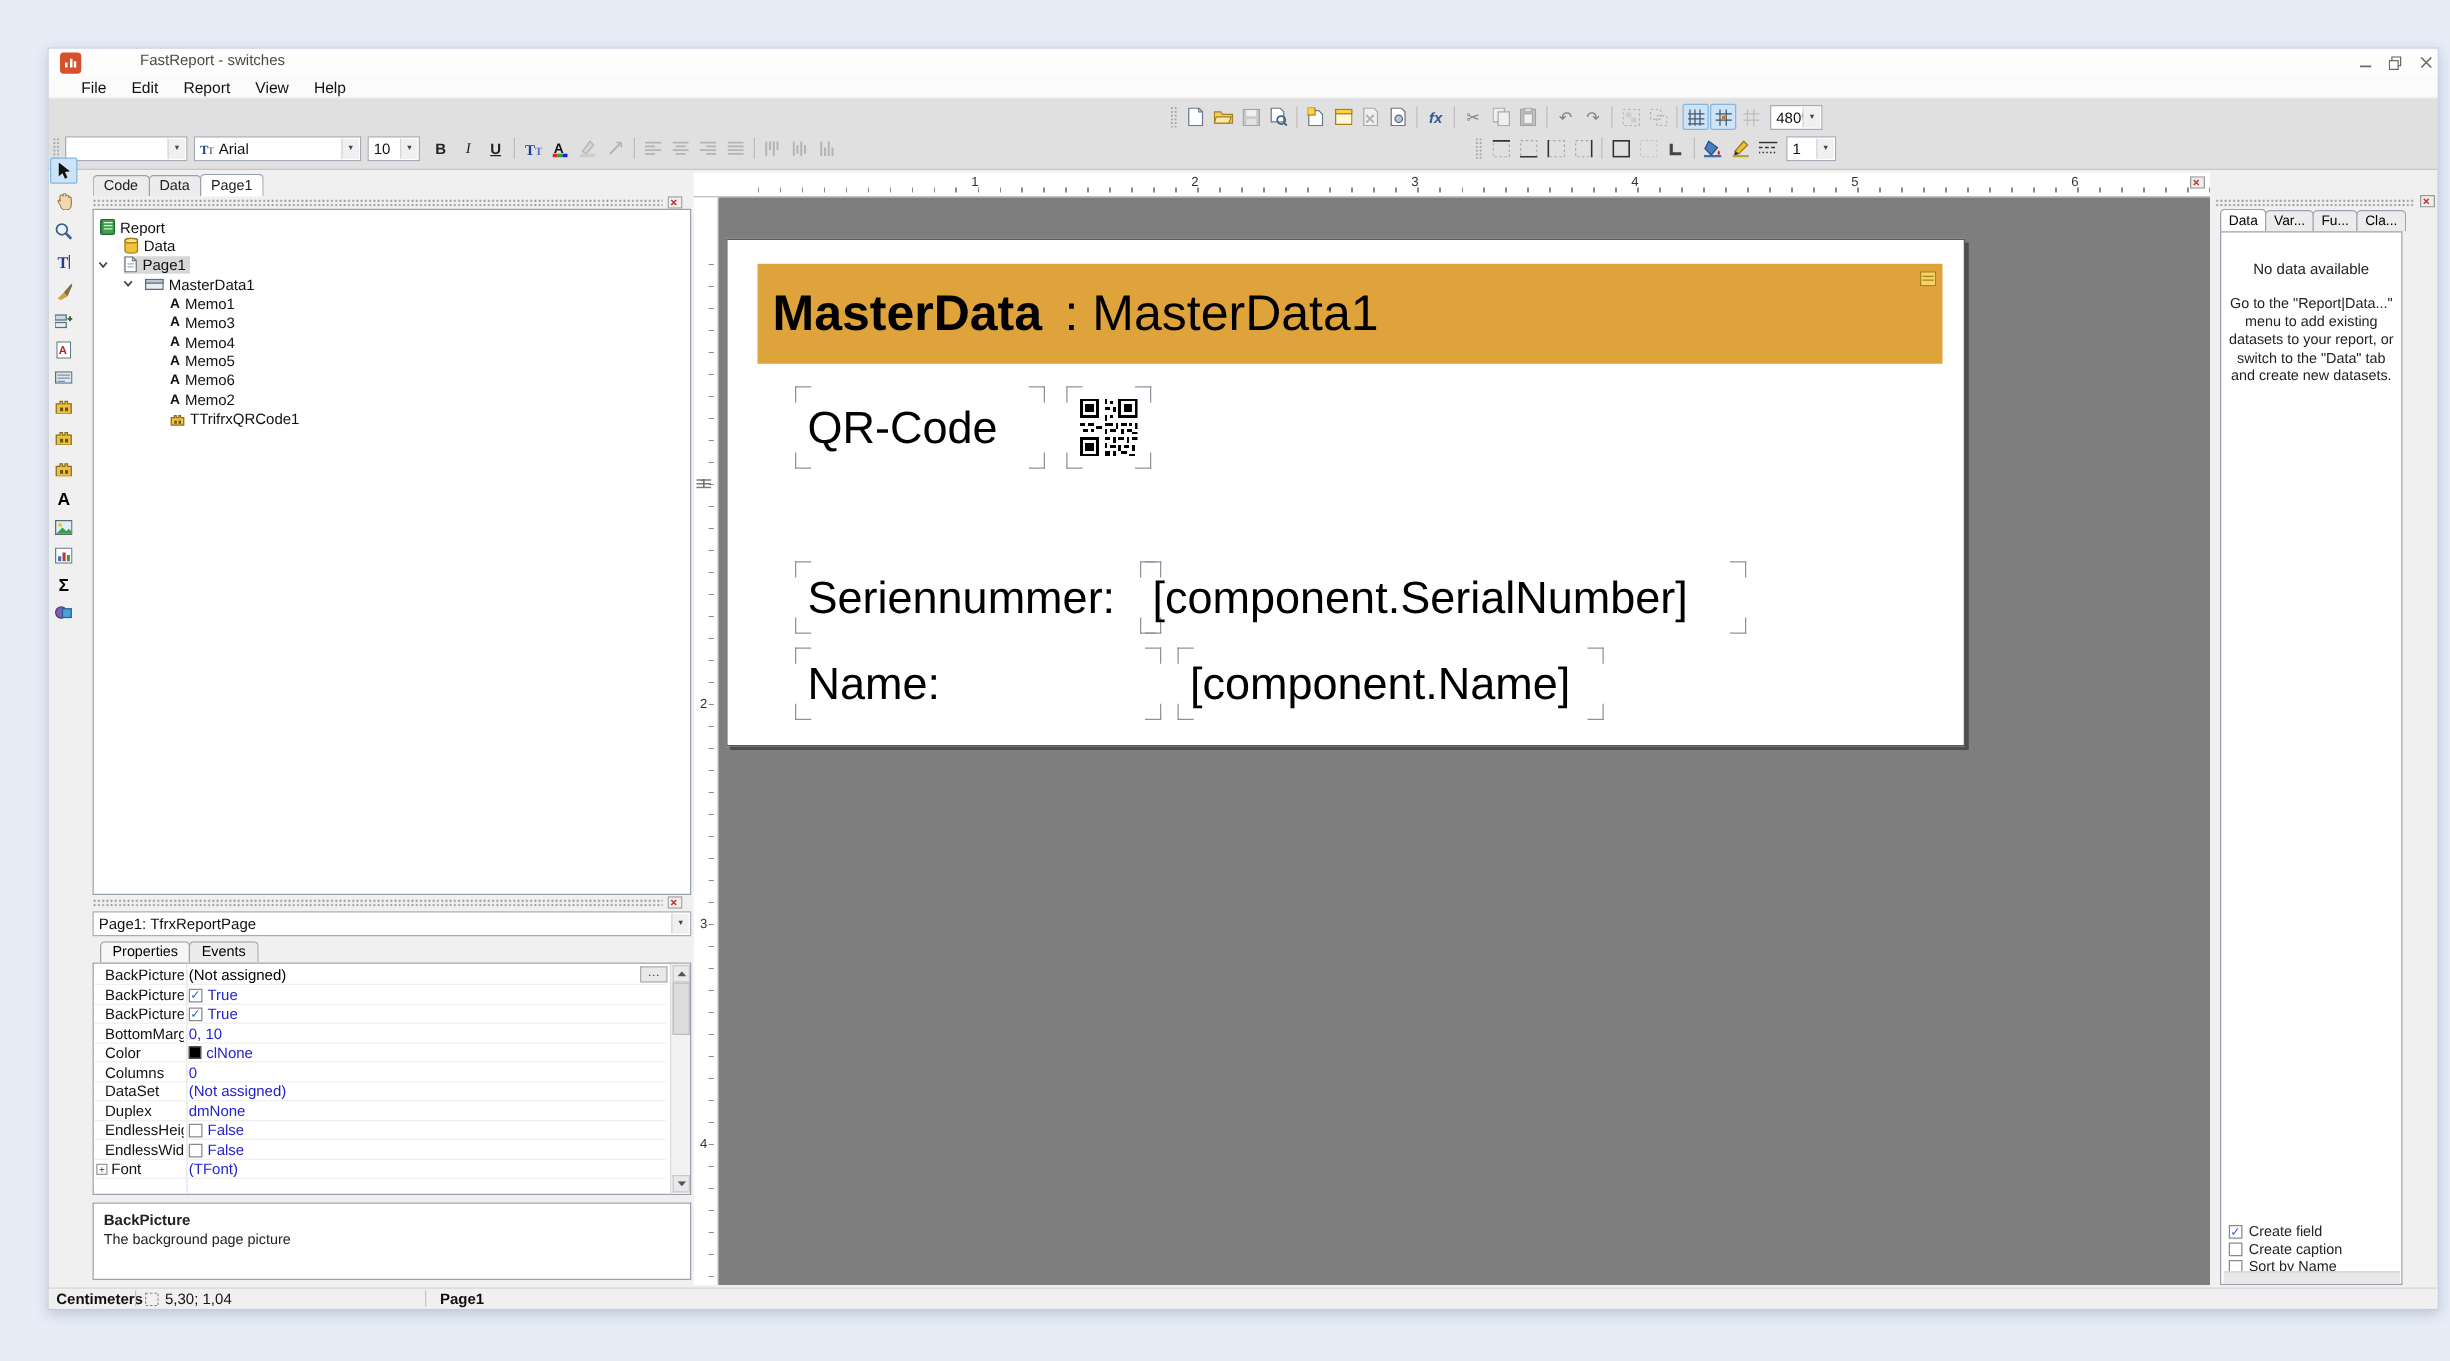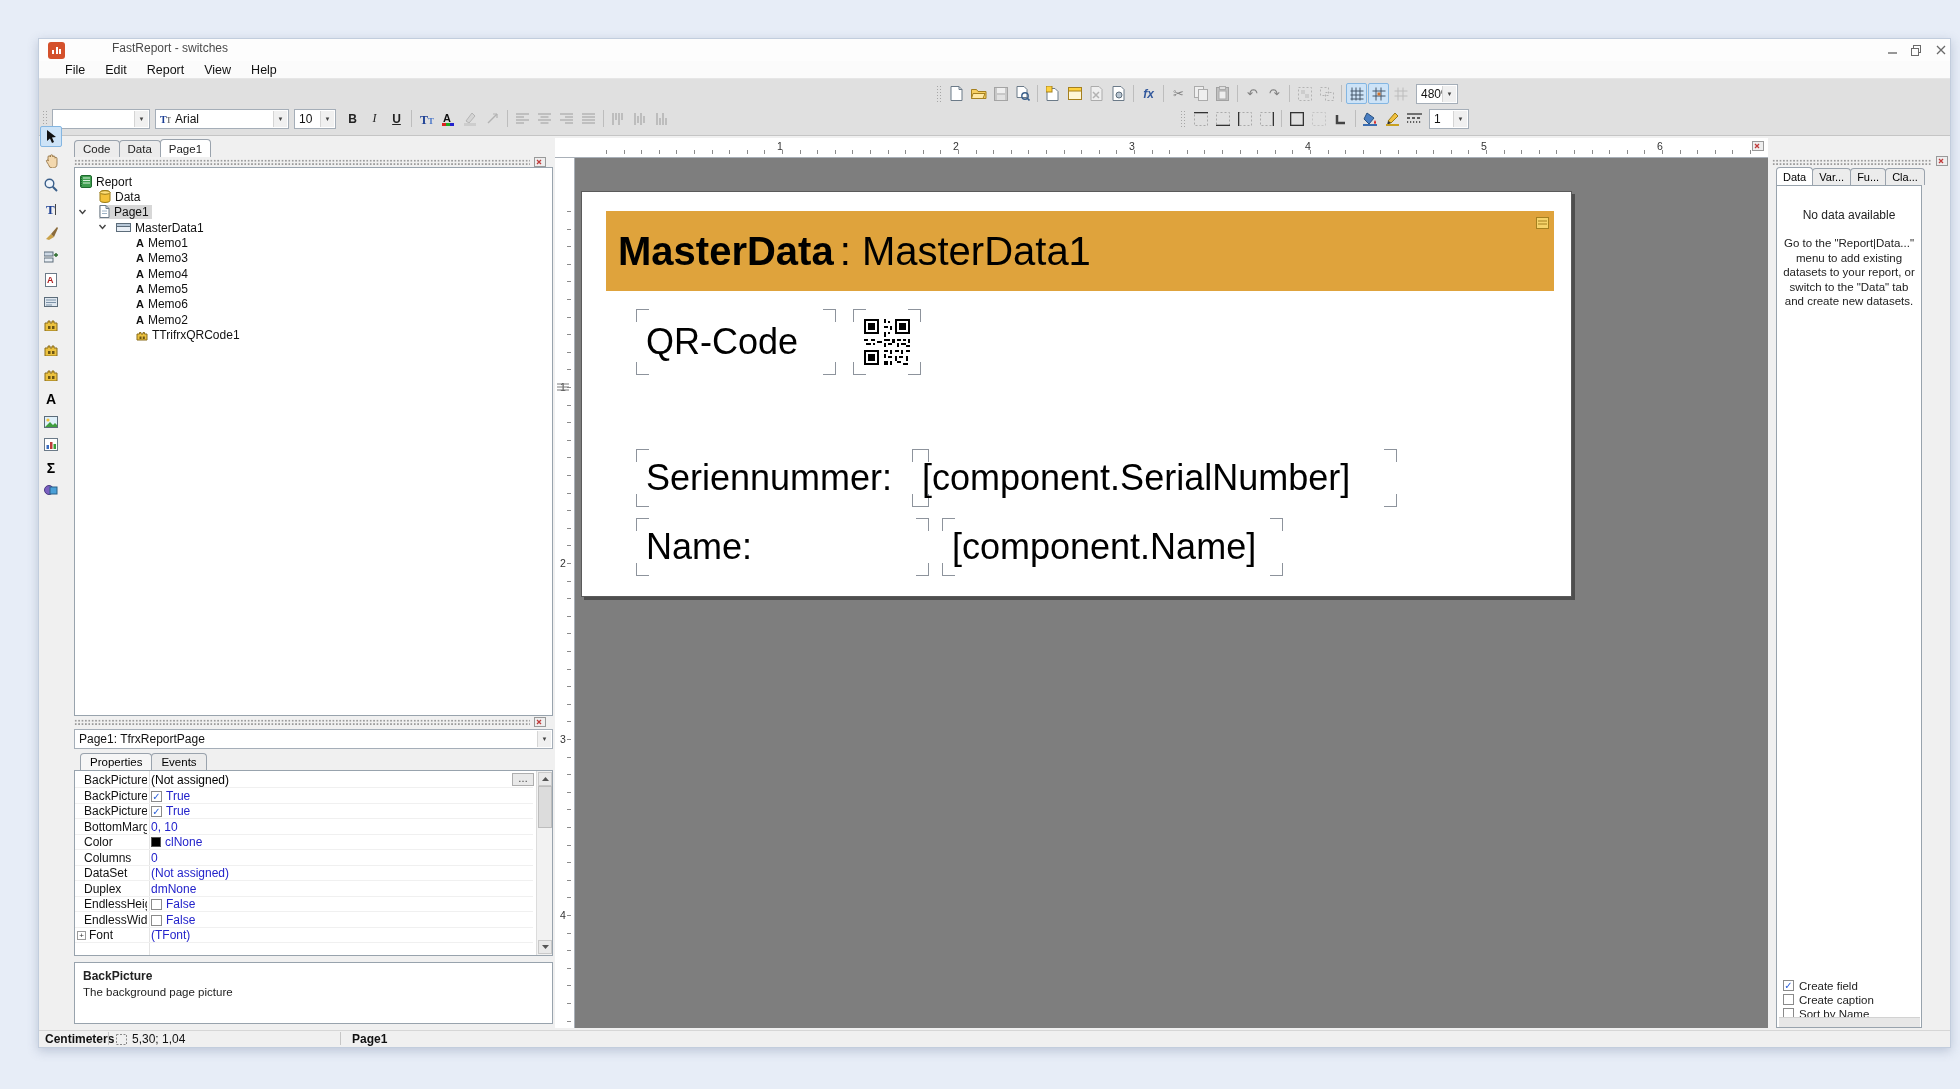--- a/index.html
+++ b/index.html
@@ -71,21 +71,21 @@
 
 .hruler{left:555px;top:138px;width:1213px;height:20px;background:#fff;border-bottom:1px solid #a9b0b8;}
 .hticks{position:absolute;left:51px;right:0;bottom:3px;height:4px;background:repeating-linear-gradient(90deg,#8b8b8b 0 1px,transparent 1px 17.6px);}
 .hnum{position:absolute;top:2px;font-size:10.5px;color:#333;}
 .vruler{left:555px;top:158px;width:20px;height:870px;background:#fff;border-right:1px solid #a9b0b8;}
 .vticks{position:absolute;top:53px;bottom:0;right:3px;width:4px;background:repeating-linear-gradient(180deg,#8b8b8b 0 1px,transparent 1px 17.6px);}
 .vnum{position:absolute;left:5px;font-size:10.5px;color:#333;}
 .canvas{left:575px;top:158px;width:1193px;height:870px;background:#7e7e7e;}
 .page{left:581px;top:191px;width:991px;height:406px;background:#fff;border:1px solid #5a5a5a;box-shadow:3px 3px 0 #4e4e4e;}
 .band{left:606px;top:211px;width:948px;height:80px;background:#dfa33c;display:flex;align-items:center;padding-left:12px;font-size:40px;color:#000;}
-.band b{font-weight:bold;margin-right:6px;}
+.band b{font-weight:bold;margin-right:18px;}
 .memo{position:absolute;display:flex;align-items:center;padding-left:10px;font-size:36px;color:#000;white-space:nowrap;}
 .k{position:absolute;width:13px;height:13px;border:0 solid #8d939c;}
 .k.tl{left:0;top:0;border-left-width:1px;border-top-width:1px;}
 .k.tr{right:0;top:0;border-right-width:1px;border-top-width:1px;}
 .k.bl{left:0;bottom:0;border-left-width:1px;border-bottom-width:1px;}
 .k.br{right:0;bottom:0;border-right-width:1px;border-bottom-width:1px;}
 .bandico{left:1536px;top:217px;width:13px;height:12px;}
 
 .rtabs{left:1776px;top:167px;display:flex;height:18px;align-items:flex-end;}
 .rtab{height:17px;padding:0 6px;font-size:11px;display:flex;align-items:center;border:1px solid #9aa3ad;border-bottom:none;border-radius:4px 4px 0 0;background:#ececec;margin-right:-1px;}

